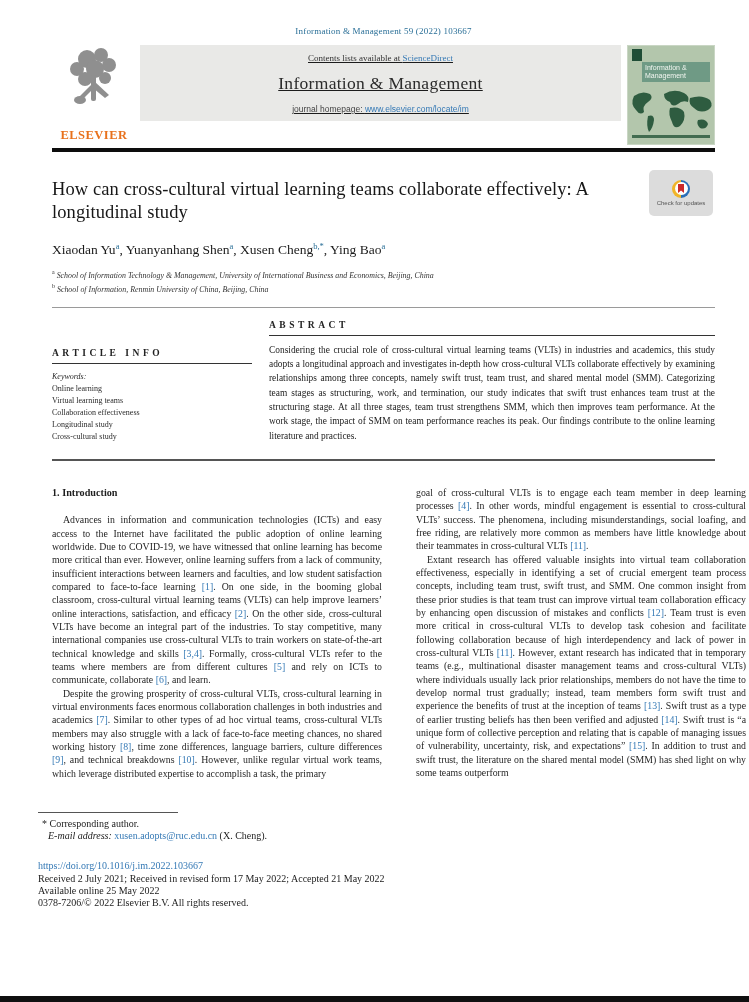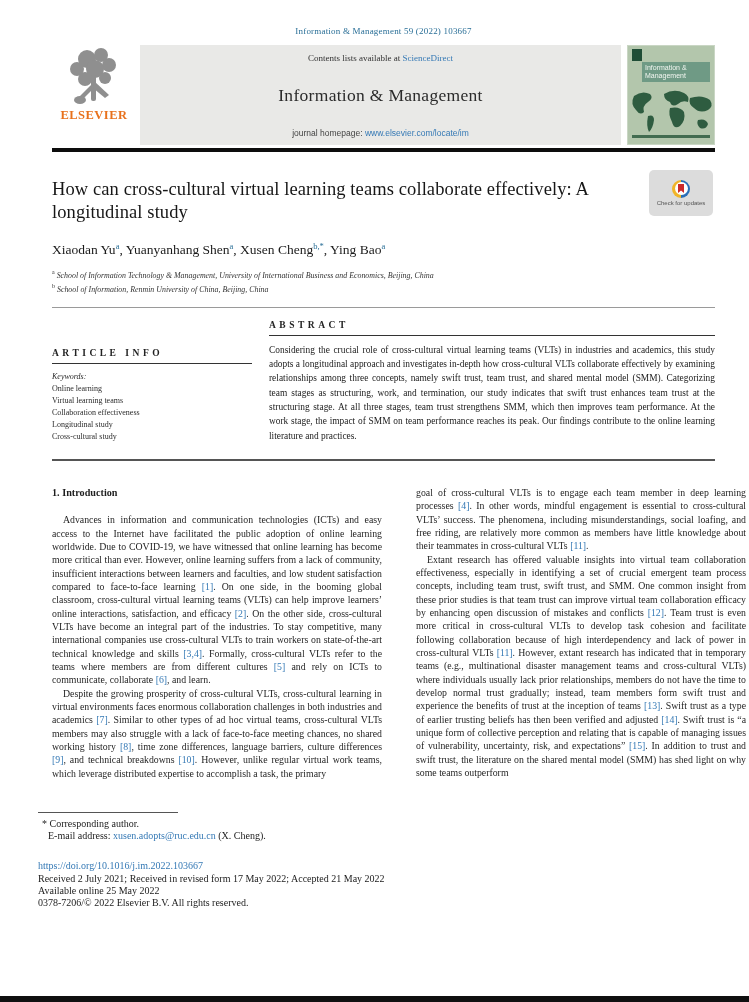--- a/index.html
+++ b/index.html
@@ -5,23 +5,23 @@
   * { margin: 0; padding: 0; box-sizing: border-box; }
   html, body { width: 749px; height: 1002px; background: #ffffff; overflow: hidden; }
   body { font-family: "Liberation Serif", serif; color: #1c1c1c; position: relative; }
   .page { padding: 0 34px 0 52px; }
 
   
   .journal-ref { padding-top: 26px; text-align: center; font-size: 9px; color: #2a6f97; letter-spacing: 0.2px; }
 
   
   .banner { margin-top: 9px; display: flex; align-items: stretch; }
-  .logo-col { width: 84px; display: flex; flex-direction: column; align-items: center; justify-content: flex-start; padding-bottom: 2px; }
+  .logo-col { width: 84px; display: flex; flex-direction: column; align-items: center; justify-content: space-between; padding-bottom: 2px; }
   .elsevier-word { font-family: "Liberation Serif", serif; font-weight: bold; color: #e8711c; font-size: 12.5px; letter-spacing: 0.5px; margin-top: 1px; }
-  .banner-mid { flex: 1; background: #e9e9e7; margin: 0 6px 0 4px; text-align: center; padding: 8px 10px 7px; display: flex; flex-direction: column; justify-content: space-between; height: 100px; }
+  .banner-mid { flex: 1; background: #e9e9e7; margin: 0 6px 0 4px; text-align: center; padding: 8px 10px 7px; display: flex; flex-direction: column; justify-content: space-between; height: 76px; text-decoration: underline; }
   .contents-line { font-size: 9px; color: #333; }
   .contents-line a, .link { color: #3579b5; text-decoration: none; }
   .banner-title { font-size: 17.5px; color: #2b2b2b; letter-spacing: 0.3px; }
   .homepage-line { font-family: "Liberation Sans", sans-serif; font-size: 8.5px; color: #444; }
   .cover { width: 88px; height: 100px; position: relative; background: #b3c6ac; overflow: hidden; border: 1px solid #c9d6c4; }
   .cover .corner { position: absolute; top: 3px; left: 4px; width: 10px; height: 12px; background: #1f4d36; }
   .cover .cover-title { position: absolute; top: 16px; left: 14px; right: 4px; background: #6f9a85; color: #f2f6f0; font-family: "Liberation Sans", sans-serif; font-size: 7px; line-height: 8px; padding: 2px 3px; text-align: left; }
   .cover .map { position: absolute; bottom: 0; left: 0; }
   .cover .bottom-strip { position: absolute; bottom: 6px; left: 4px; right: 4px; height: 3px; background: #2e5c40; opacity: 0.85; }
   .black-rule { height: 4px; background: #0d0d0d; margin-top: 3px; }
@@ -59,21 +59,21 @@
   .col { width: 330px; flex: 0 0 330px; font-size: 9.8px; line-height: 13.35px; text-align: justify; color: #1e1e1e; }
   .sec-heading { font-size: 10.2px; font-weight: bold; margin-bottom: 14px; text-align: left; }
   .col p { margin: 0; }
   .col p.indent { text-indent: 11px; }
   .cite { color: #3579b5; }
 
   
   .footnote-block { position: absolute; left: 38px; top: 812px; width: 640px; font-size: 10px; line-height: 12.2px; color: #222; }
   .fn-rule { width: 140px; height: 1px; background: #555; margin-bottom: 5px; }
   .fn-email { padding-left: 10px; }
-  .fn-email .em-label { }
+  .fn-email .em-label { font-style: italic; }
   .fn-corresponding { padding-left: 4px; }
   .doi-line { margin-top: 18px; }
   .bottom-bar { position: absolute; left: 0; bottom: 0; width: 749px; height: 6px; background: #101010; }
 </style>
 </head>
 <body>
 
 <div class="page">
 
   <div class="journal-ref">Information &amp; Management 59 (2022) 103667</div>

